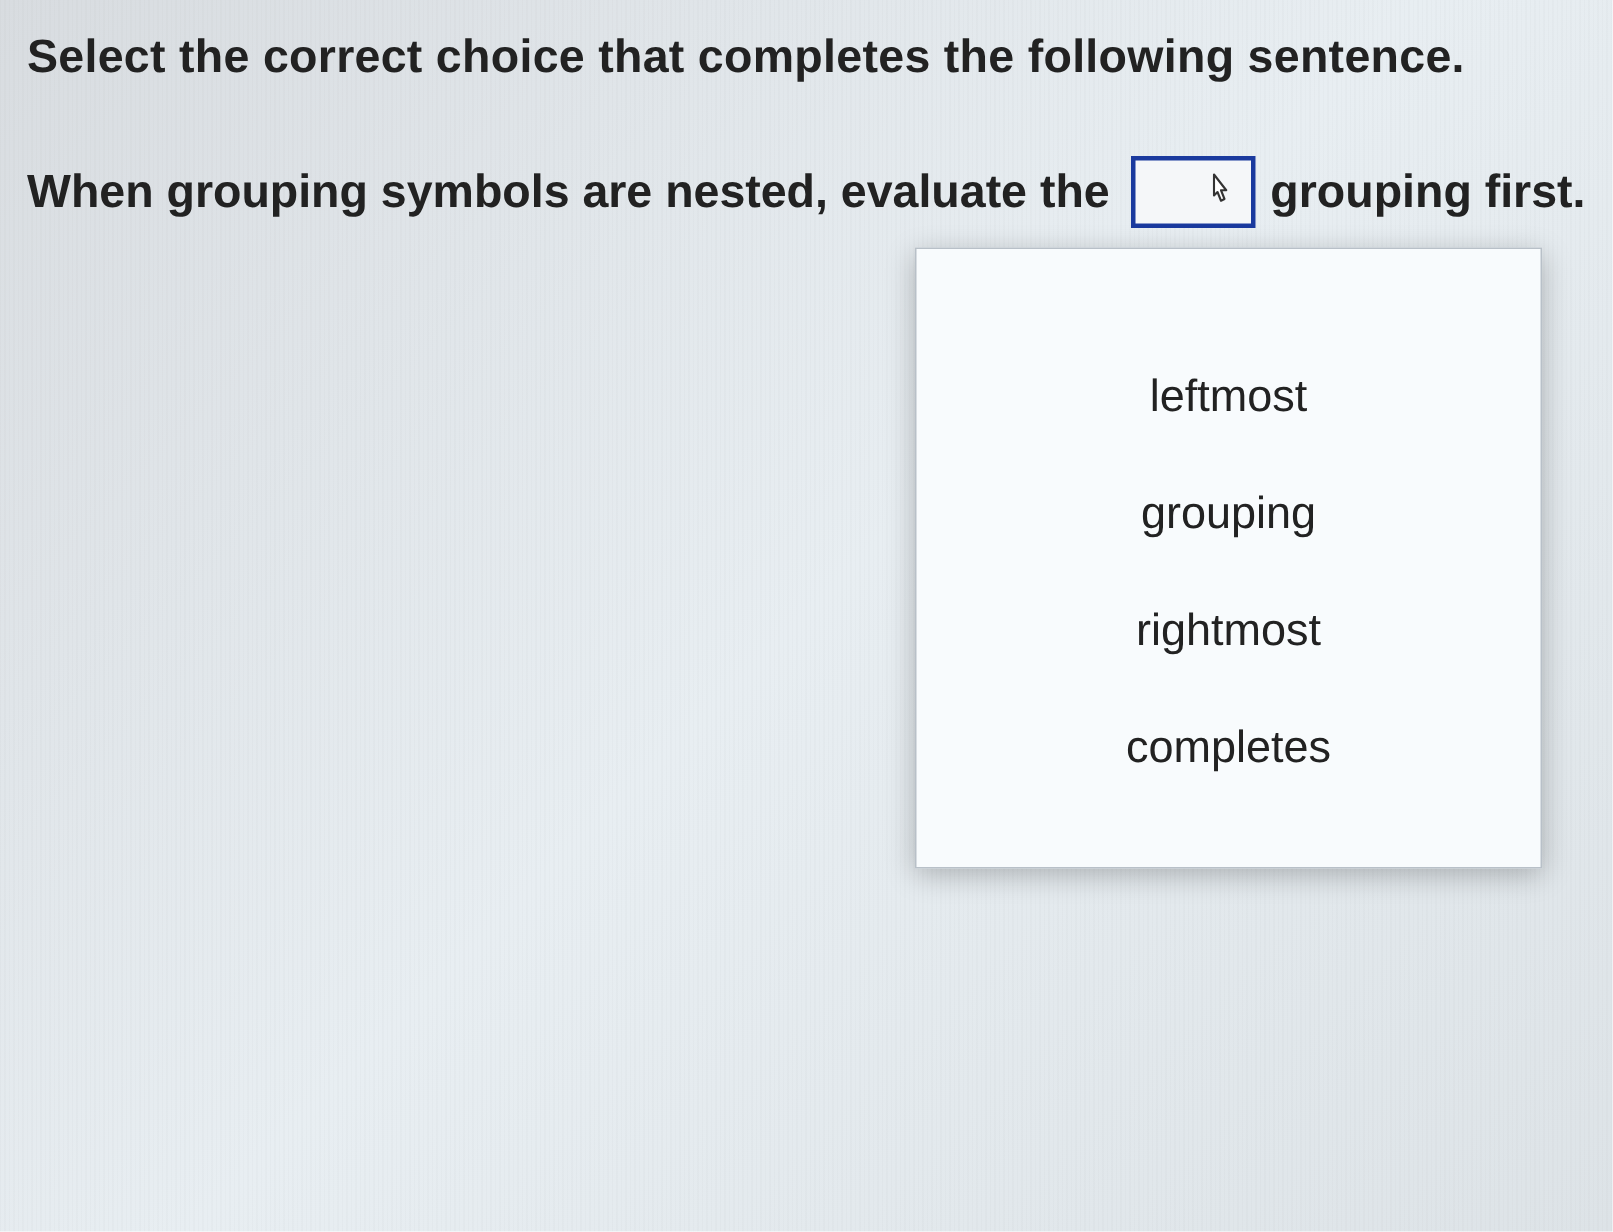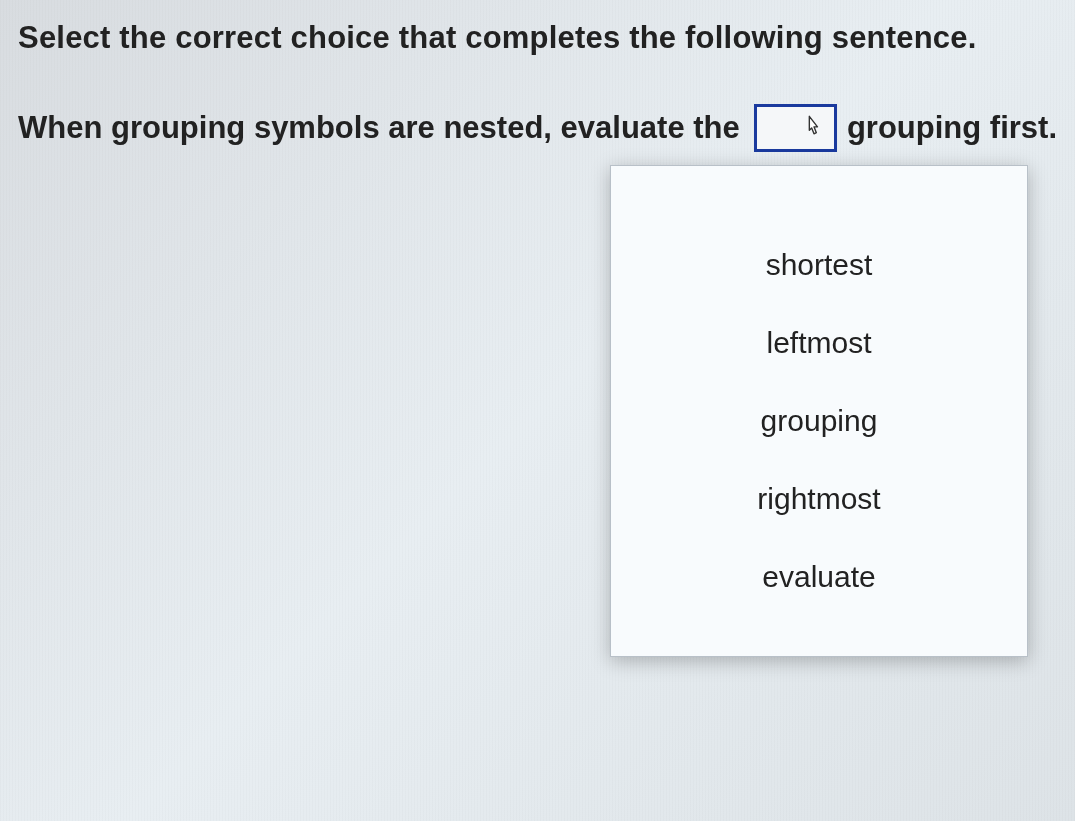--- a/index.html
+++ b/index.html
@@ -101,18 +101,17 @@
     <span class="cursor-icon">
       <svg viewBox="0 0 24 24">
         <path d="M8 2 L8 14 L10 12 L12 17 L14 16 L12 11 L15 11 Z" fill="#ffffff" stroke="#333" stroke-width="1.2" stroke-linejoin="round"></path>
       </svg>
     </span>
   </span>
   <span class="sentence-after">grouping first.</span>
 </div>
 
 <div class="dropdown-panel">
-  <div class="dropdown-option">shortest</div>
   <div class="dropdown-option">leftmost</div>
   <div class="dropdown-option">grouping</div>
   <div class="dropdown-option">rightmost</div>
-  <div class="dropdown-option">evaluate</div>
+  <div class="dropdown-option">completes</div>
 </div>
 
 </body></html>

